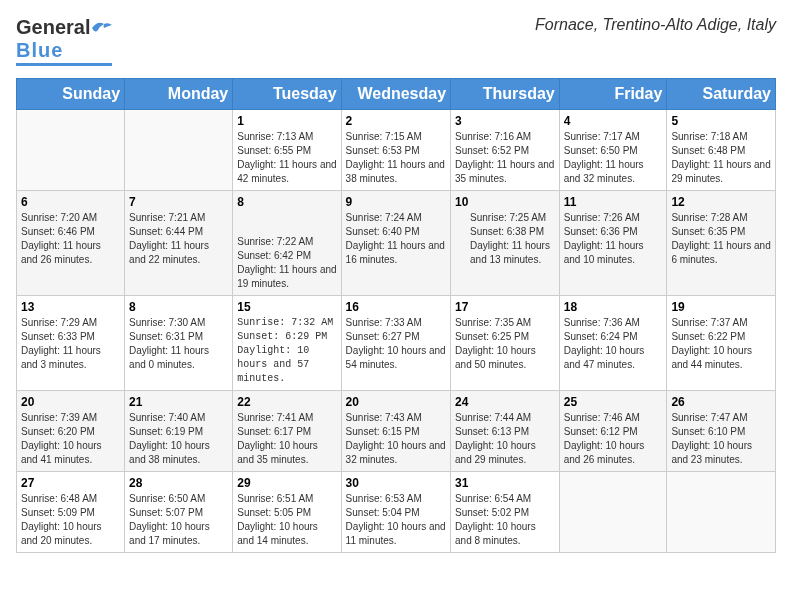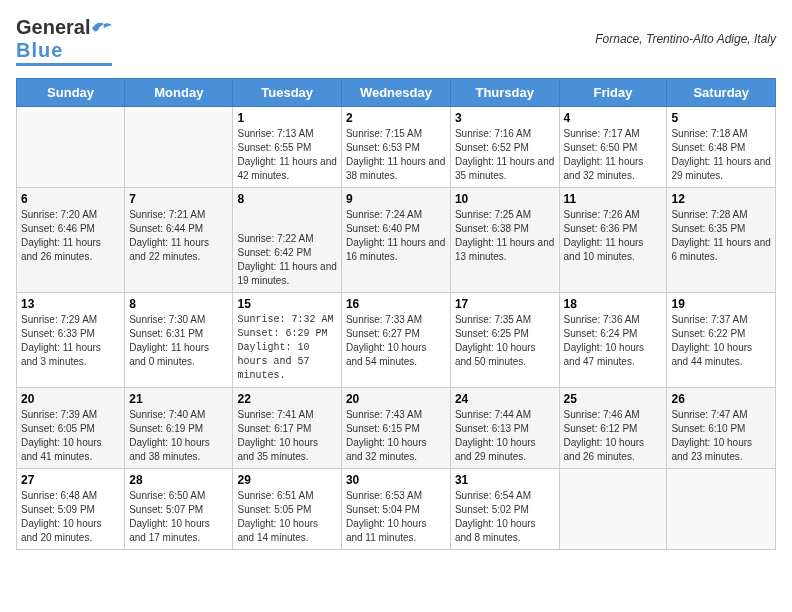--- a/index.html
+++ b/index.html
@@ -33,38 +33,37 @@
     }
     .title-block {
       text-align: right;
     }
     .month-title {
       font-size: 32px;
       font-weight: bold;
       color: #333;
     }
     .location-title {
-      font-size: 12px;
+      font-size: 16px;
       color: #333;
       font-style: italic;
-      margin-top: 16px;
     }
     table {
       width: 100%;
       border-collapse: collapse;
       font-size: 10.5px;
     }
     thead tr th {
       background: #4a90d9;
       color: #fff;
       padding: 6px 4px;
-      font-size: 13px;
+      font-size: 16px;
       font-weight: bold;
       border: 1px solid #3a7fc1;
-      text-align: center;
+      text-align: right;
     }
     tbody tr td {
       border: 1px solid #ccc;
       vertical-align: top;
       padding: 4px 4px;
       height: 80px;
       width: 110px;
       background: #fff;
     }
     tbody tr:nth-child(even) td {
@@ -174,21 +173,21 @@
 Daylight: 11 hours and 19 minutes.</div>
         </td>
         <td>
           <span class="day-number">9</span>
           <div class="day-detail" style="white-space: pre-wrap;">Sunrise: 7:24 AM
 Sunset: 6:40 PM
 Daylight: 11 hours and 16 minutes.</div>
         </td>
         <td>
           <span class="day-number">10</span>
-          <div class="day-detail" style="white-space: pre-wrap;">Sunrise: 7:25 AM
+          <div class="day-detail" style="white-space: pre-wrap; margin-left: 15px;">Sunrise: 7:25 AM
 Sunset: 6:38 PM
 Daylight: 11 hours and 13 minutes.</div>
         </td>
         <td>
           <span class="day-number">11</span>
           <div class="day-detail" style="white-space: pre-wrap;">Sunrise: 7:26 AM
 Sunset: 6:36 PM
 Daylight: 11 hours and 10 minutes.</div>
         </td>
         <td>
@@ -239,21 +238,21 @@
           <span class="day-number">19</span>
           <div class="day-detail" style="white-space: pre-wrap;">Sunrise: 7:37 AM
 Sunset: 6:22 PM
 Daylight: 10 hours and 44 minutes.</div>
         </td>
       </tr>
       <tr>
         <td>
           <span class="day-number">20</span>
           <div class="day-detail" style="white-space: pre-wrap;">Sunrise: 7:39 AM
-Sunset: 6:05 PM
+Sunset: 6:20 PM
 Daylight: 10 hours and 41 minutes.</div>
         </td>
         <td>
           <span class="day-number">21</span>
           <div class="day-detail" style="white-space: pre-wrap;">Sunrise: 7:40 AM
 Sunset: 6:19 PM
 Daylight: 10 hours and 38 minutes.</div>
         </td>
         <td>
           <span class="day-number">22</span>

